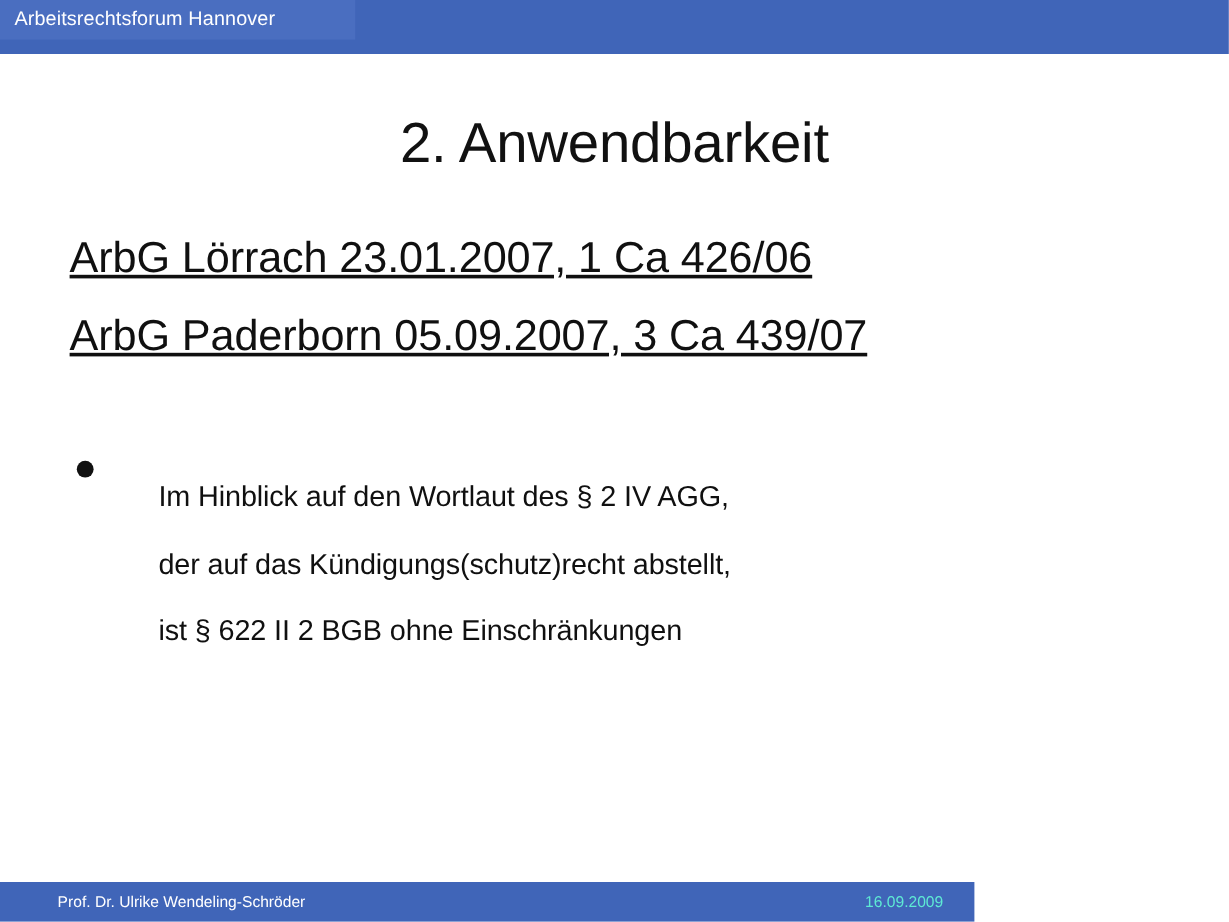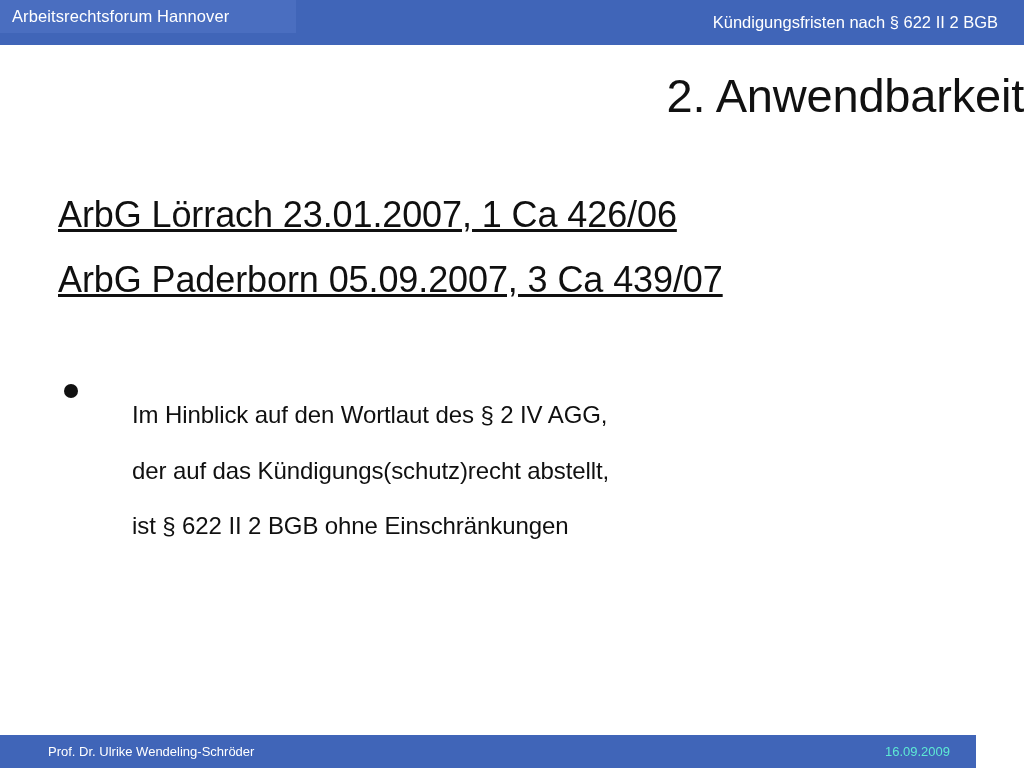--- a/index.html
+++ b/index.html
@@ -59,23 +59,23 @@
     line-height: 20px;
     color: #ffffff;
     white-space: nowrap;
     text-align: right;
   }
 
   
   .slide-title {
     position: absolute;
     left: 0;
-    top: 68px;
+    top: 91px;
     width: 1024px;
-    text-align: right;
+    text-align: center;
     font-size: 47px;
     line-height: 55px;
     color: #111111;
     font-weight: normal;
     letter-spacing: -0.2px;
   }
 
   
   .body-area {
     position: absolute;
@@ -119,21 +119,21 @@
     color: #101010;
     letter-spacing: -0.1px;
   }
   .bullet-text .ln { display: block; white-space: nowrap; }
 
   
   .footer-band {
     position: absolute;
     left: 0;
     top: 735px;
-    width: 976px;
+    width: 812px;
     height: 33px;
     background: #4065b8;
   }
   .footer-left-text {
     position: absolute;
     left: 48px;
     top: 9px;
     font-size: 13px;
     line-height: 16px;
     color: #ffffff;
@@ -150,21 +150,20 @@
   }
 </style>
 </head>
 <body>
 
 <div class="slide">
 
   <div class="header-band">
     <div class="header-left-box"></div>
     <div class="header-left-text">Arbeitsrechtsforum Hannover</div>
-    <div class="header-right-text">Kündigungsfristen nach § 622 II 2 BGB</div>
   </div>
 
   <div class="slide-title">2. Anwendbarkeit</div>
 
   <div class="body-area">
 
     <div class="plain-line l1">ArbG Lörrach 23.01.2007, 1 Ca 426/06</div>
 
     <div class="plain-line l2">ArbG Paderborn 05.09.2007, 3 Ca 439/07</div>
 

